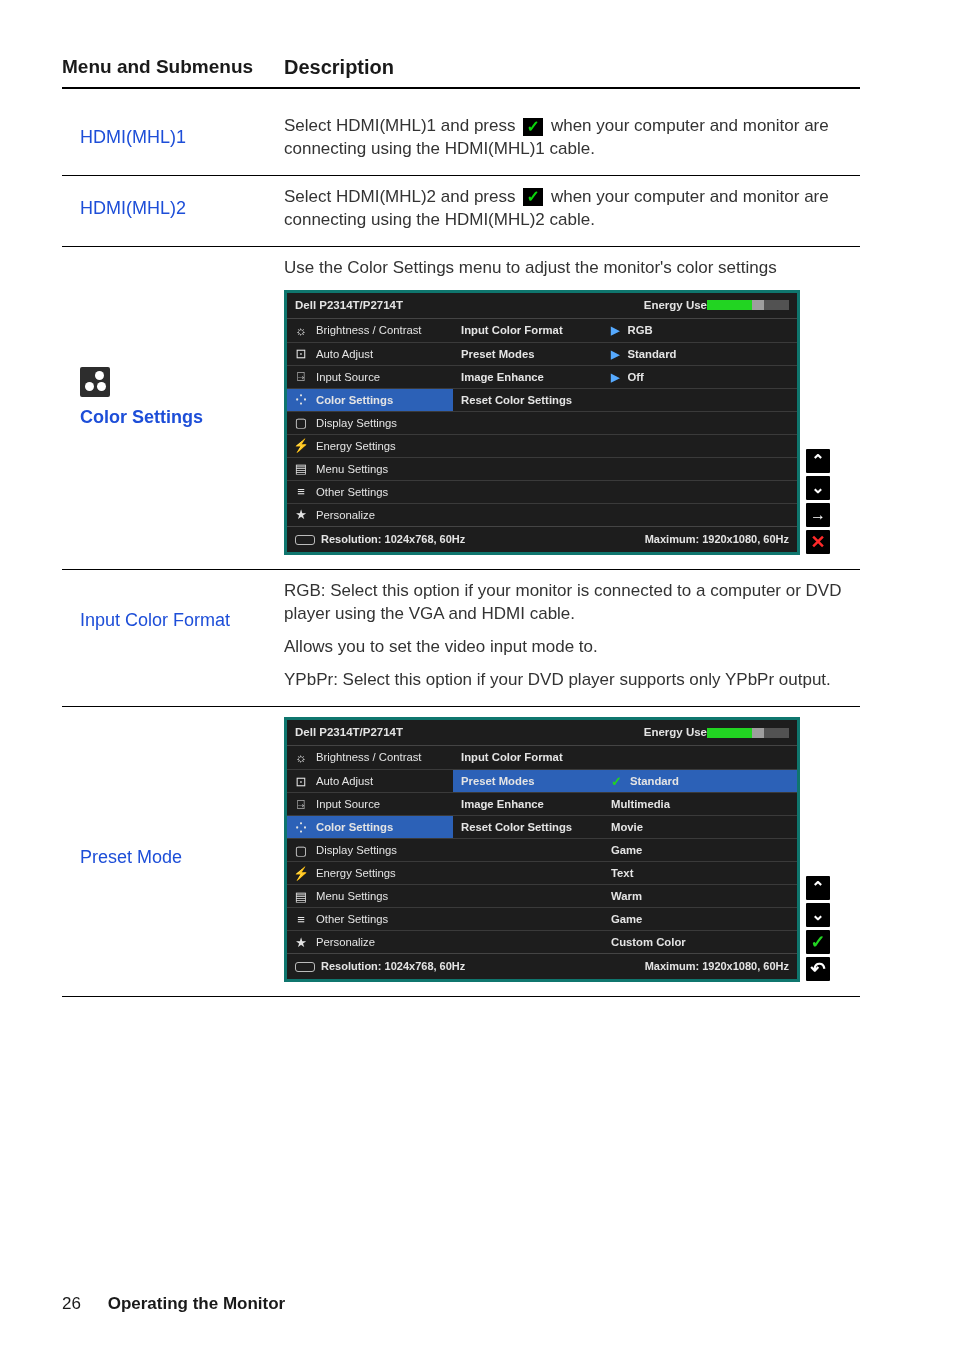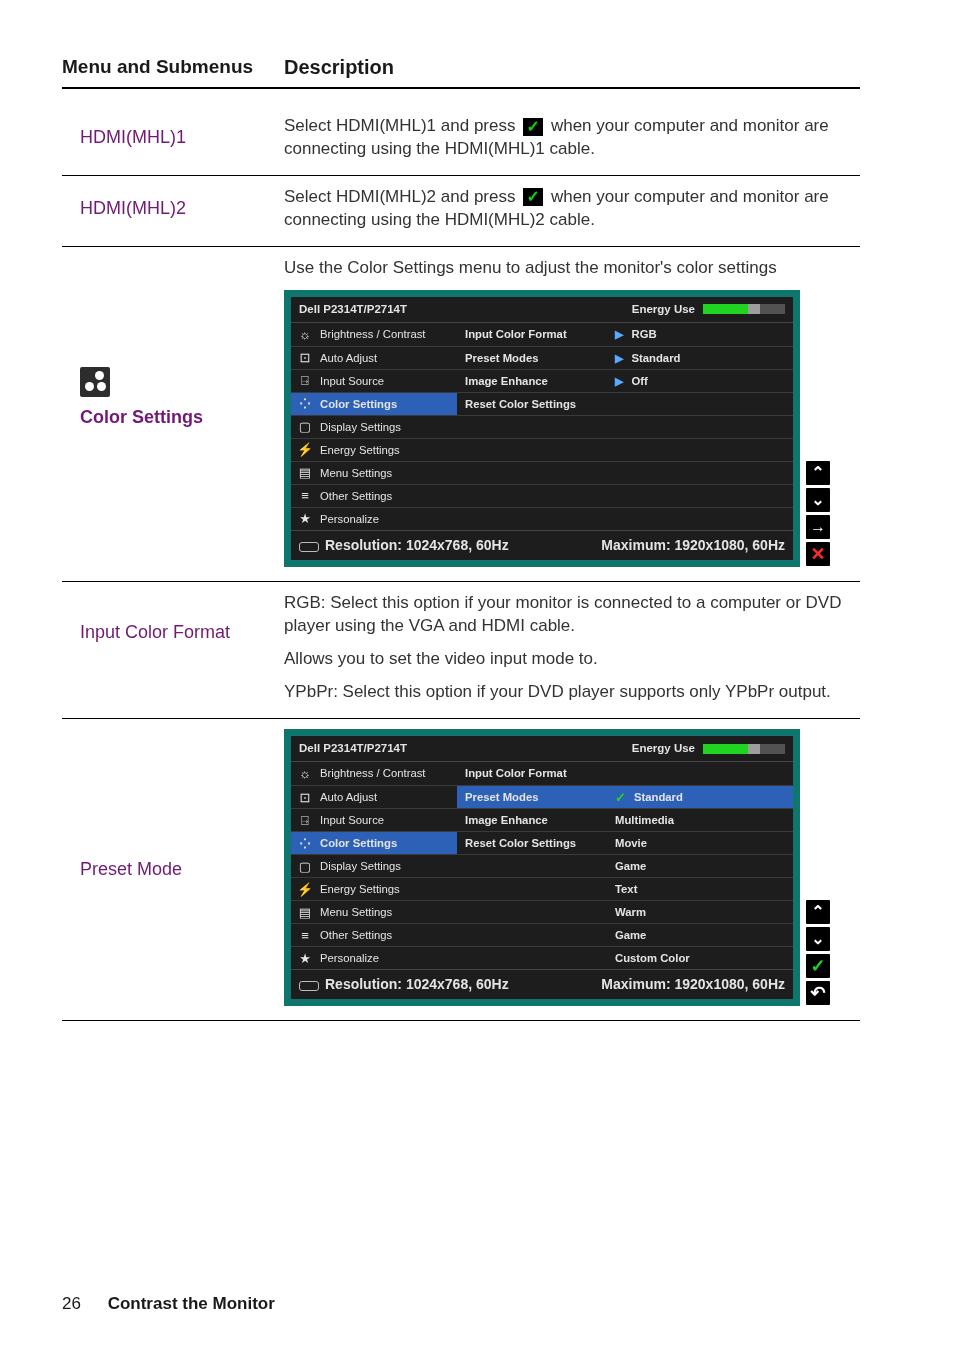--- a/index.html
+++ b/index.html
@@ -4,36 +4,36 @@
 <style>
   * { box-sizing: border-box; margin: 0; padding: 0; }
   html, body { width: 954px; height: 1354px; background: #fff; font-family: "Segoe UI", Arial, sans-serif; color: #1a1a1a; }
   .page { padding: 56px 94px 0 62px; position: relative; height: 100%; border-radius: 18px; }
 
   .tblhead { display: flex; border-bottom: 2px solid #000; padding-bottom: 8px; margin-bottom: 16px; }
   .col1 { width: 222px; flex: 0 0 222px; font-size: 19px; font-weight: 700; }
   .col2 { flex: 1; font-size: 20px; font-weight: 700; }
 
   .row { display: flex; border-bottom: 1px solid #000; padding: 10px 0 14px 0; }
-  .row .c1 { width: 222px; flex: 0 0 222px; padding-left: 18px; font-size: 18px; color: #701a75; display: flex; align-items: center; }
+  .row .c1 { width: 222px; flex: 0 0 222px; padding-left: 18px; font-size: 18px; color: #1d4ed8; display: flex; align-items: center; }
   .row .c1.block { display: block; padding-top: 110px; }
   .row .c1.block.pm { padding-top: 130px; }
   .row .c2 { flex: 1; font-size: 17px; color: #333; line-height: 1.35; }
 
   .check { display:inline-flex; vertical-align:middle; width:20px; height:18px; background:#000; color:#0bd60b; font-weight:900; align-items:center; justify-content:center; font-size:16px; line-height:18px; margin:0 3px; }
 
   .csicon { display:inline-block; width:30px; height:30px; background:#2d2d2d; position:relative; border-radius:2px; vertical-align:middle; margin-right:14px; }
   .csicon::before { content:""; position:absolute; width:9px; height:9px; border-radius:50%; background:#fff; left:15px; top:4px; }
   .csicon::after  { content:""; position:absolute; width:9px; height:9px; border-radius:50%; background:#fff; left:5px; top:15px; box-shadow: 12px 0 0 #fff; }
 
   
   .osd-wrap { display:flex; align-items:flex-start; margin-top:10px; }
-  .osd { width:516px; background:#1d1d1d; border:7px solid #0f766e; font-size:11.3px; color:#e4e4e4; }
+  .osd { width:516px; background:#1d1d1d; border:3px solid #0f766e; font-size:11.3px; color:#e4e4e4; }
   .osd .titlebar { display:flex; justify-content:space-between; align-items:center; padding:5px 8px; font-weight:700; font-size:11.5px; }
-  .energy { display:flex; align-items:center; gap:8px; }
+  .energy { display:flex; align-items:center; gap:0; }
   .bar { width:82px; height:10px; background:linear-gradient(to right,#22d422 0%,#22d422 55%,#9e9e9e 55%,#9e9e9e 70%,#525252 70%); }
 
   .osd-body { border-top:1px solid #444; border-bottom:1px solid #444; position:relative; display:flex; }
   .menucol { width:166px; }
   .mitem { display:flex; align-items:center; height:23px; padding:0 6px; border-top:1px solid #3a3a3a; gap:7px; }
   .mitem:first-child { border-top:none; }
   .mitem.active { background:#2c61b7; font-weight:700; }
   .micon { width:16px; height:16px; display:flex; align-items:center; justify-content:center; font-size:13px; }
 
   .subcol { width:150px; }
@@ -41,21 +41,21 @@
   .sitem:first-child { border-top:none; }
   .sitem.active { background:#2c61b7; }
 
   .valcol { flex:1; }
   .vitem { display:flex; align-items:center; height:23px; padding:0 8px; border-top:1px solid #3a3a3a; gap:8px; font-weight:700; position:relative; }
   .vitem:first-child { border-top:none; }
   .vitem.sel { background:#2c61b7; }
   .arrow-r { color:#56aaff; font-size:11px; }
   .tick { color:#22d422; font-weight:900; font-size:13px; }
 
-  .statusbar { display:flex; justify-content:space-between; align-items:center; padding:5px 8px; font-size:14px; font-weight:700; }
+  .statusbar { display:flex; justify-content:space-between; align-items:center; padding:5px 8px; font-size:11px; font-weight:700; }
   .timing-ic { display:inline-block; width:20px; height:10px; border:1px solid #bbb; border-radius:3px; margin-right:6px; vertical-align:middle; }
 
   .navbtns { width:24px; margin-left:6px; display:flex; flex-direction:column; gap:3px; align-self:flex-end; margin-bottom:1px;}
   .nb { width:24px; height:24px; background:#000; color:#fff; display:flex; align-items:center; justify-content:center; font-size:16px; font-weight:900; border-radius:1px; }
   .nb.x { color:#ff2a2a; font-size:18px; }
   .nb.ok { color:#22d422; font-size:18px; }
   .nb.back { color:#fff; font-size:18px; }
 
   .desc-p { margin-bottom:10px; }
 
@@ -301,15 +301,15 @@
           <div class="nb">⌄</div>
           <div class="nb ok">✓</div>
           <div class="nb back">↶</div>
         </div>
       </div>
     </div>
   </div>
 
   <div class="footer">
     <span class="pn">26</span>
-    <span class="ft">Contrast the Monitor</span>
+    <span class="ft">Operating the Monitor</span>
   </div>
 </div>
 
 </body></html>

